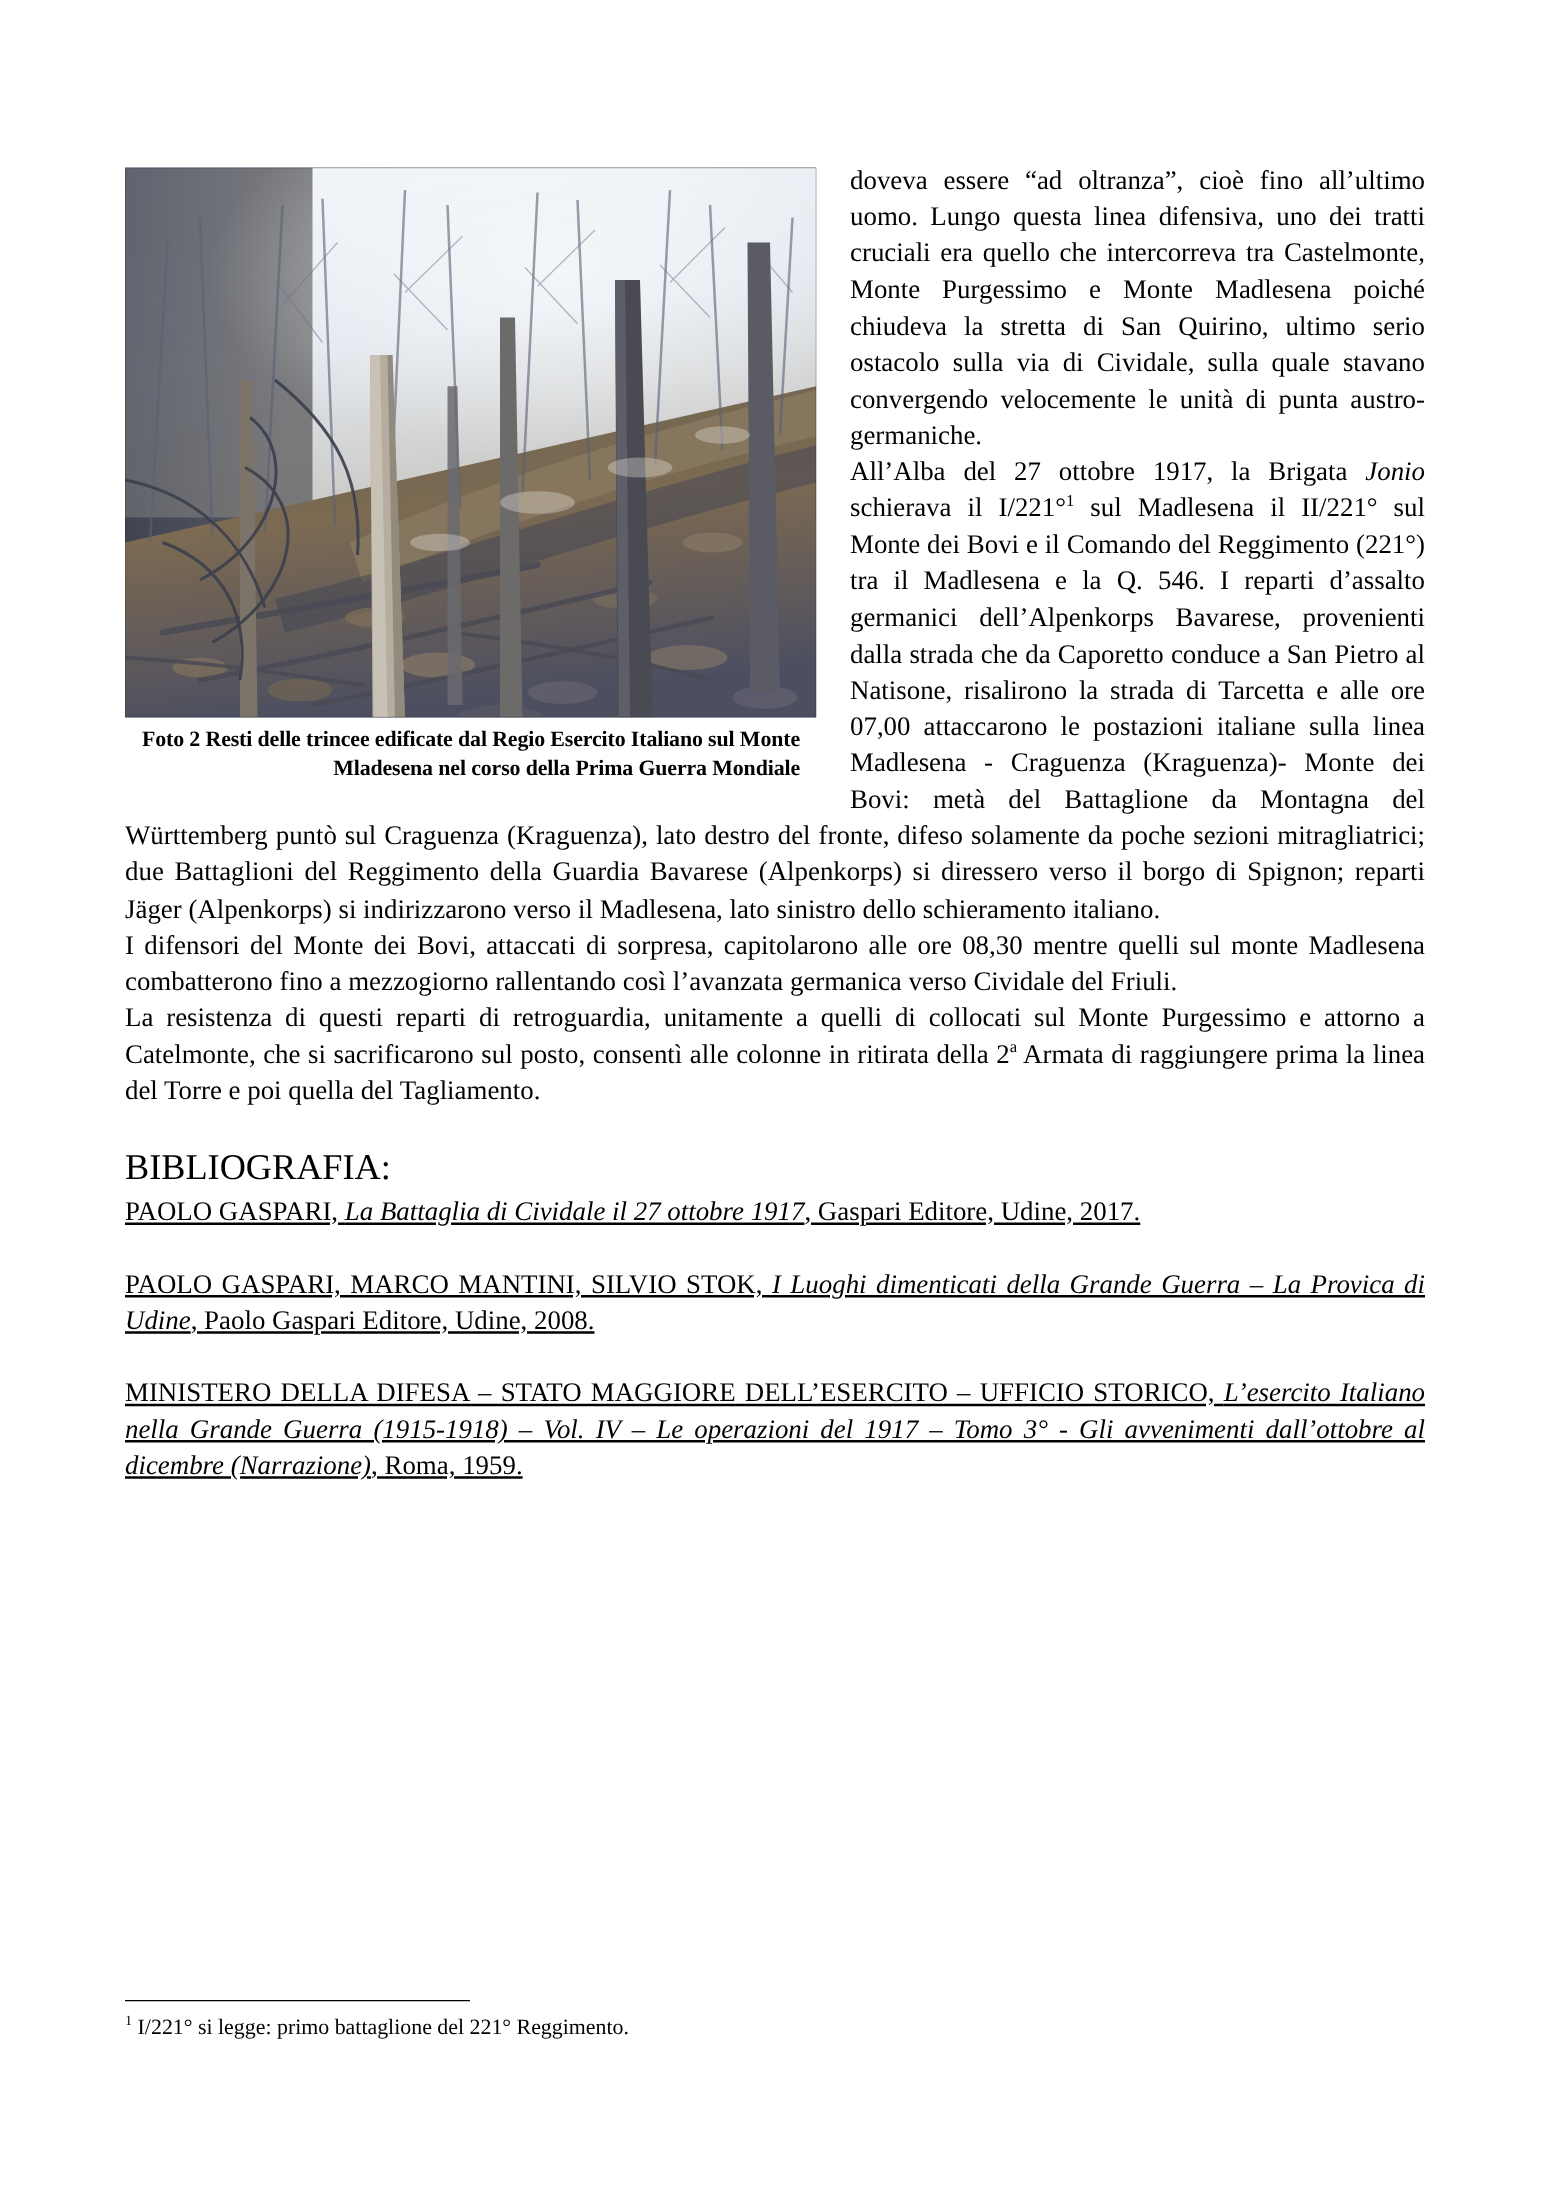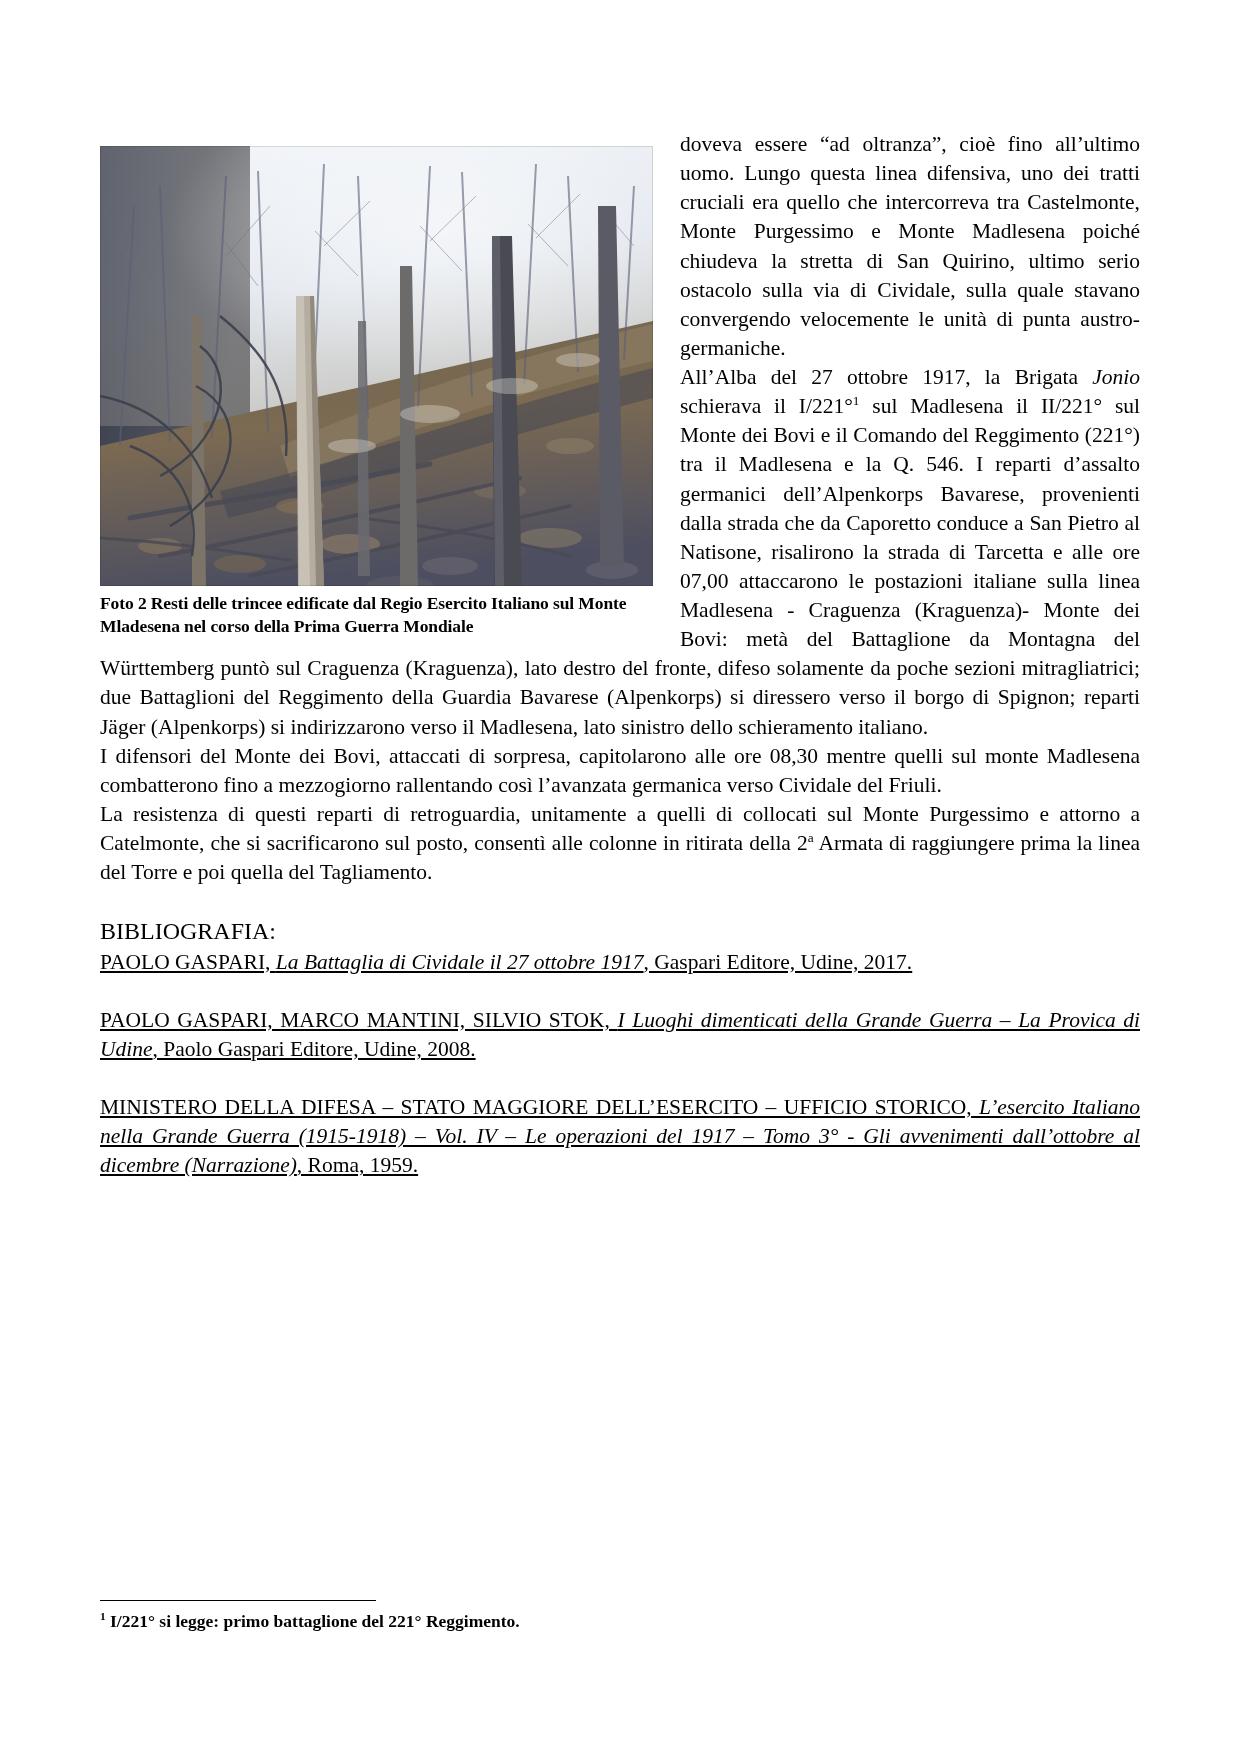--- a/index.html
+++ b/index.html
@@ -25,21 +25,22 @@
     position: absolute;
     left: 100px;
     top: 130px;
     width: 1040px;
   }
 
   
   .figure {
     float: left;
     width: 560px;
-    margin: 16px 20px 2px 0;
+    margin: 4px 20px 2px 0;
+    text-align: right;
   }
   .photo {
     width: 553px;
     height: 440px;
     display: block;
     position: relative;
     overflow: hidden;
     background: #47516b;
   }
   .photo svg { display: block; }
@@ -70,21 +71,21 @@
     line-height: 0;
   }
   .italic { font-style: italic; }
 
   .spacer-line {
     height: 28px;
   }
 
   
   .biblio-head {
-    font-size: 24px;
+    font-size: 29px;
     line-height: 1.355;
     margin: 0;
     text-align: left;
   }
   .biblio-entry {
     font-size: 21.5px;
     line-height: 1.355;
     text-align: justify;
     margin: 0 0 0 0;
     text-decoration: underline;
@@ -100,21 +101,20 @@
   }
   .fn-rule {
     width: 276px;
     height: 0;
     border-top: 1.3px solid #000;
     margin: 0 0 9px 0;
   }
   .fn-text {
     font-size: 17.5px;
     line-height: 1.3;
-    font-weight: bold;
   }
   .fn-text sup {
     font-size: 0.65em;
     vertical-align: super;
     line-height: 0;
   }
   .clearfix::after { content: ""; display: block; clear: both; }
 </style>
 </head>
 <body>

